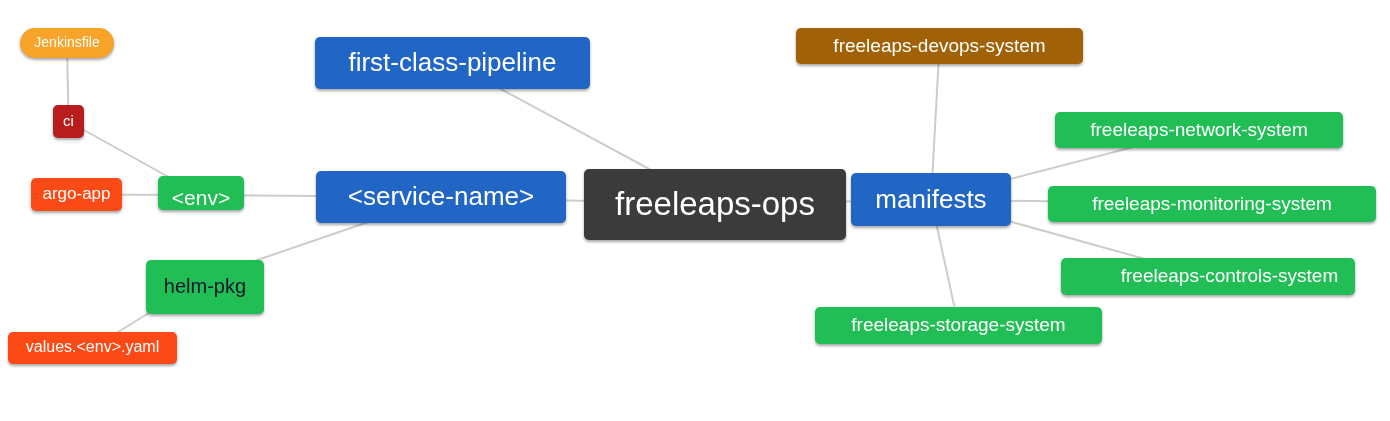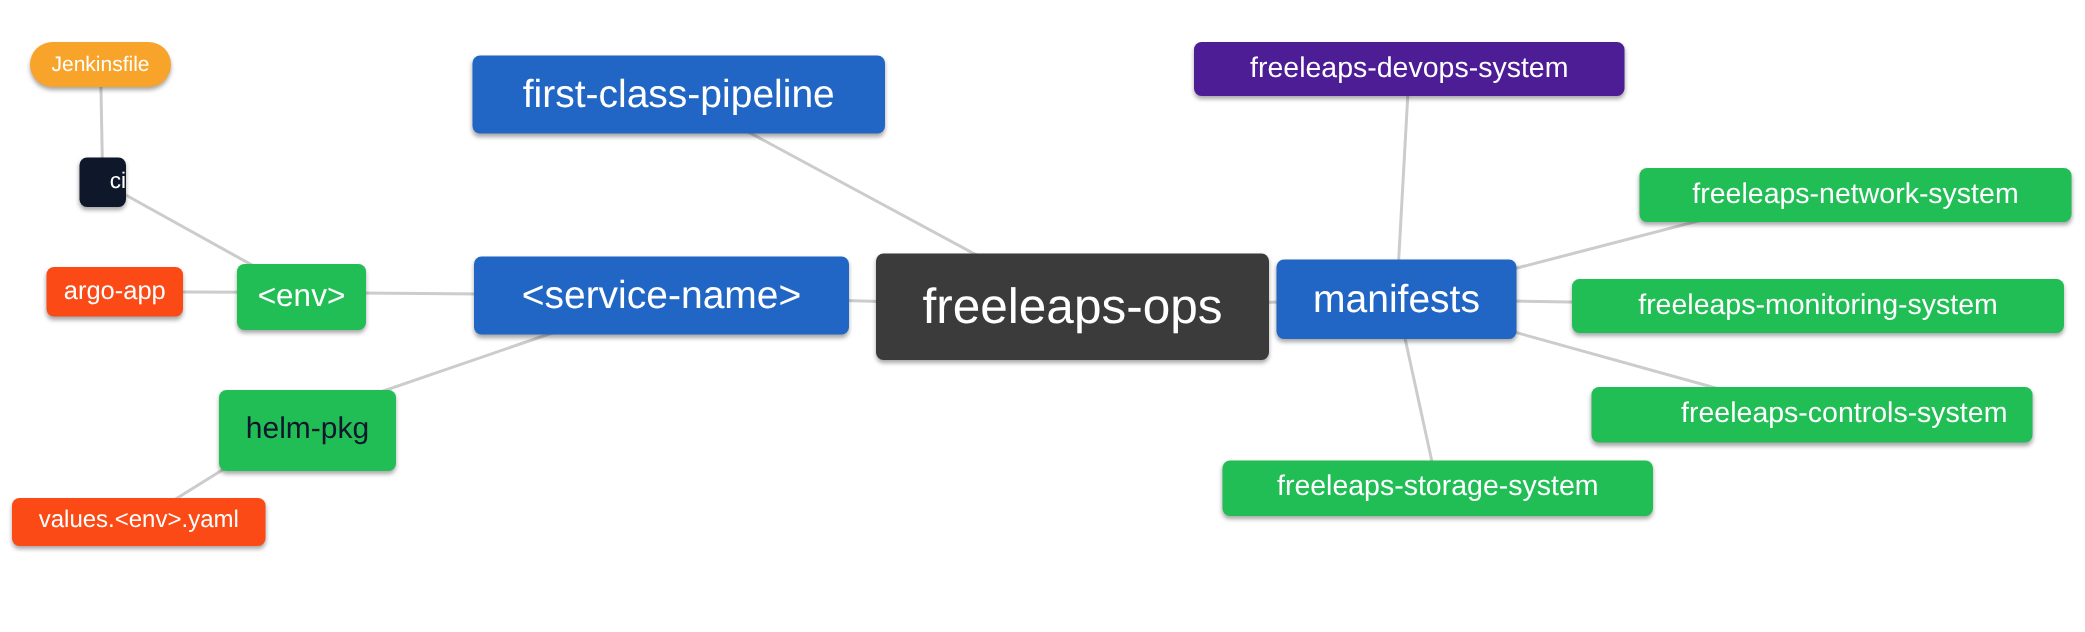--- a/index.html
+++ b/index.html
@@ -69,42 +69,42 @@
       </div>
       <div class="node" style="left: 315px; top: 37px; width: 275px; height: 52px; font-size: 26px; background: rgb(33, 102, 196); color: rgb(255, 255, 255);">
         <span>first-class-pipeline</span>
       </div>
       <div class="node" style="left: 316px; top: 171px; width: 250px; height: 52px; font-size: 26px; background: rgb(33, 102, 196); color: rgb(255, 255, 255);">
         <span>&lt;service-name&gt;</span>
       </div>
       <div class="node" style="left: 851px; top: 173px; width: 160px; height: 53px; font-size: 26px; background: rgb(33, 102, 196); color: rgb(255, 255, 255);">
         <span>manifests</span>
       </div>
-      <div class="node" style="left: 158px; top: 176px; width: 86px; height: 44px; font-size: 21px; background: rgb(33, 190, 86); color: rgb(255, 255, 255);">
+      <div class="node" style="left: 158px; top: 176px; width: 86px; height: 34px; font-size: 21px; background: rgb(33, 190, 86); color: rgb(255, 255, 255); align-items: flex-end;">
         <span>&lt;env&gt;</span>
       </div>
       <div class="node" style="left: 146px; top: 260px; width: 118px; height: 54px; font-size: 20px; background: rgb(33, 190, 86); color: #0f172a;">
         <span>helm-pkg</span>
       </div>
-      <div class="node" style="left: 53px; top: 105px; width: 31px; height: 33px; font-size: 15px; background: #0f172a; color: rgb(255, 255, 255); justify-content: flex-end;">
+      <div class="node" style="left: 53px; top: 105px; width: 31px; height: 33px; font-size: 15px; background: #b91c1c; color: rgb(255, 255, 255);">
         <span>ci</span>
       </div>
       <div class="node" style="left: 31px; top: 178px; width: 91px; height: 33px; font-size: 17px; background: rgb(251, 74, 22); color: rgb(255, 255, 255);">
         <span>argo-app</span>
       </div>
       <div class="node" style="left: 8px; top: 332px; width: 169px; height: 32px; font-size: 16px; background: rgb(251, 74, 22); color: rgb(255, 255, 255);">
         <span>values.&lt;env&gt;.yaml</span>
       </div>
       <div class="node" style="left: 20px; top: 28px; width: 94px; height: 30px; font-size: 14px; background: rgb(248, 164, 42); color: rgb(255, 255, 255); border-radius: 15px;">
         <span>Jenkinsfile</span>
       </div>
-      <div class="node" style="left: 796px; top: 28px; width: 287px; height: 36px; font-size: 19px; background: #4c1d95; color: rgb(255, 255, 255);">
+      <div class="node" style="left: 796px; top: 28px; width: 287px; height: 36px; font-size: 19px; background: #a16207; color: rgb(255, 255, 255);">
         <span>freeleaps-devops-system</span>
       </div>
-      <div class="node" style="left: 1093px; top: 112px; width: 288px; height: 36px; font-size: 19px; background: rgb(33, 190, 86); color: rgb(255, 255, 255);">
+      <div class="node" style="left: 1055px; top: 112px; width: 288px; height: 36px; font-size: 19px; background: rgb(33, 190, 86); color: rgb(255, 255, 255);">
         <span>freeleaps-network-system</span>
       </div>
       <div class="node" style="left: 1048px; top: 186px; width: 328px; height: 36px; font-size: 19px; background: rgb(33, 190, 86); color: rgb(255, 255, 255);">
         <span>freeleaps-monitoring-system</span>
       </div>
       <div class="node" style="left: 1061px; top: 258px; width: 294px; height: 37px; font-size: 19px; background: rgb(33, 190, 86); color: rgb(255, 255, 255); padding-left: 43px;">
         <span>freeleaps-controls-system</span>
       </div>
       <div class="node" style="left: 815px; top: 307px; width: 287px; height: 37px; font-size: 19px; background: rgb(33, 190, 86); color: rgb(255, 255, 255);">
         <span>freeleaps-storage-system</span>

